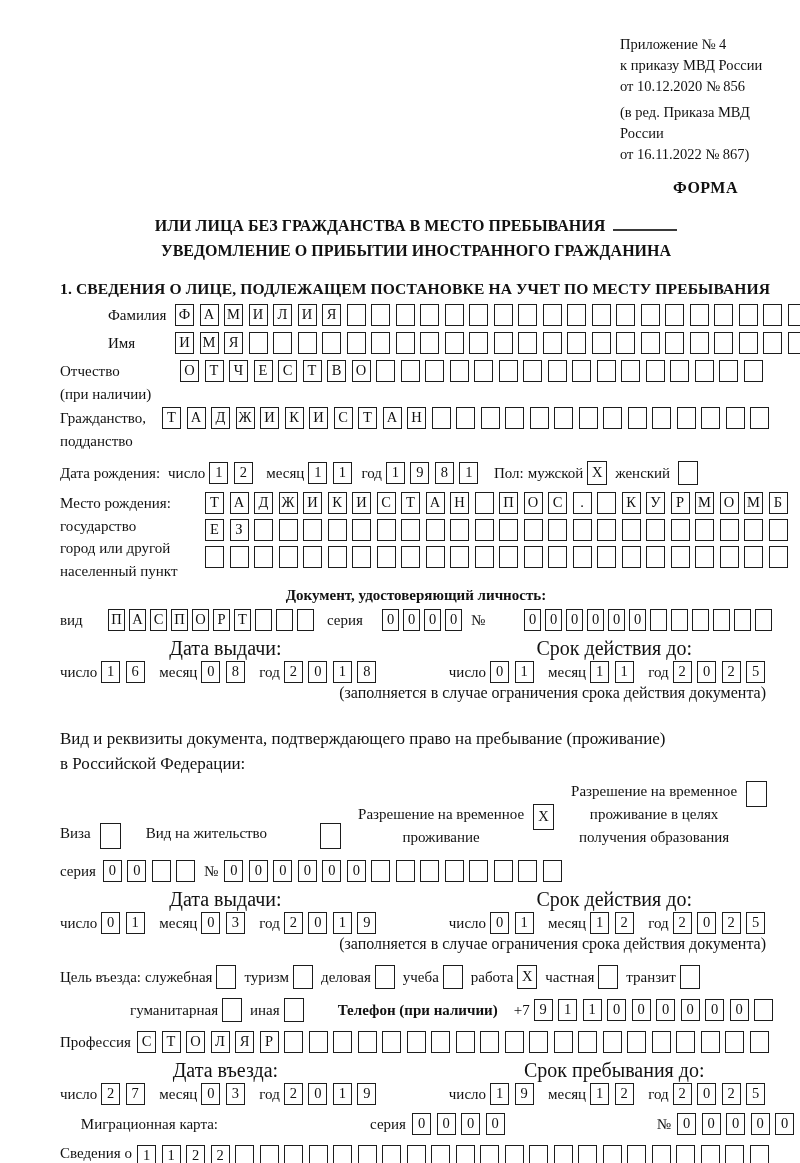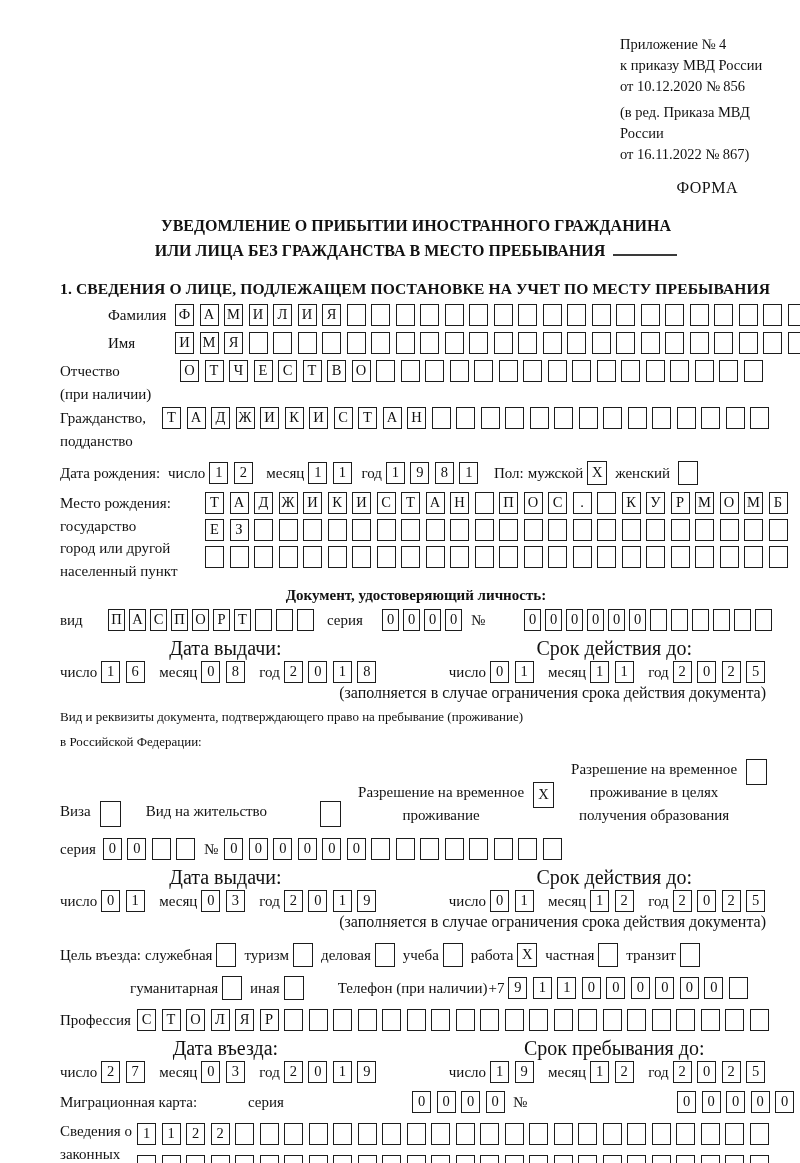--- a/index.html
+++ b/index.html
@@ -3,21 +3,21 @@
 <meta charset="utf-8">
 <style>
   html,body{margin:0;padding:0;background:#fff;}
   body{width:800px;height:1163px;overflow:hidden;color:#111;
        font-family:"Liberation Serif","DejaVu Serif",serif;font-size:15px;}
   .page{box-sizing:border-box;width:800px;height:1163px;padding:34px 28px 0 60px;}
 
   
   .hdr{margin-left:560px;line-height:21px;font-size:14.5px;}
   .hdr .sub{margin-top:5px;}
-  .forma{margin-top:14px;text-align:right;padding-right:34px;font-weight:normal;font-size:16px;letter-spacing:.5px;}
+  .forma{margin-top:14px;text-align:right;padding-right:34px;font-weight:bold;font-size:16px;letter-spacing:.5px;}
 
   
   .title{margin-top:16px;text-align:center;font-weight:bold;font-size:16px;line-height:25px;}
   .t-underline{display:inline-block;width:64px;border-bottom:2.2px solid #3a3a3a;height:14px;margin-left:8px;}
   .sect{margin-top:17px;font-weight:bold;font-size:15.6px;letter-spacing:.1px;}
 
   
   .frow{display:flex;align-items:flex-start;margin-top:6px;}
   .lblcell{flex:none;line-height:22px;}
   .boxes{display:inline-flex;flex-wrap:nowrap;}
@@ -43,36 +43,36 @@
   
   .dpair{display:flex;margin-top:7px;}
   .dcol{display:flex;flex-direction:column;align-items:center;}
   .dcol.right{margin-left:58px;}
   .dhead{font-size:20px;line-height:21px;}
   .dgroup{display:flex;align-items:center;margin-top:2px;}
   .dgroup .dl{margin-right:4px;}
   .dgroup .boxes{margin-right:9px;}
   .dnote{margin-top:1px;text-align:right;font-size:16px;padding-right:6px;}
 
-  .intro{margin-top:2px;line-height:25px;font-size:13px;}
+  .intro{margin-top:24px;line-height:25px;font-size:17px;}
 
   
   .opts{display:flex;align-items:flex-end;margin-top:4px;}
   .opt{display:flex;align-items:flex-start;margin-right:17px;}
   .opt:last-child{margin-right:0;}
   .optlines{text-align:center;line-height:23px;margin-right:9px;}
   .opt .chkbig{margin-top:1px;}
 
   .purp{display:flex;align-items:center;margin-top:12px;}
   .purp > *{flex:none;}
   .purp .olabel{margin-right:4px;} .purp .chk{margin-right:8px;}
   .purp2{margin-top:9px;margin-left:70px;}
-  .phone-lbl{margin-left:26px;margin-right:1px;}
+  .phone-lbl{margin-left:26px;margin-right:16px;font-weight:bold;}
   .mig{margin-top:8px;}
-  .mig .lblcell{width:158px;}
+  .mig .lblcell{width:158px;text-align:right;}
   .mig .slabel{margin:0 6px 0 30px;} .mig .nlabel{margin:0 6px 0 3px;}
   .ser2{margin-top:11px;}
   .ser2 .slabel{margin-right:7px;} .ser2 .nlabel{margin:0 6px 0 3px;}
   .kind{margin-top:5px;}
   .kind .lblcell{width:48px;}
   .kind .slabel{margin:0 7px 0 9px;} .kind .nlabel{margin:0 5px 0 5px;}
 </style>
 </head>
 <body>
 
@@ -81,22 +81,22 @@
   <div class="hdr">
     <div>Приложение № 4</div>
     <div>к приказу МВД России</div>
     <div>от 10.12.2020 № 856</div>
     <div class="sub">(в ред. Приказа МВД России</div>
     <div>от 16.11.2022 № 867)</div>
   </div>
   <div class="forma">ФОРМА</div>
 
   <div class="title">
+    <div><span>ИЛИ ЛИЦА БЕЗ ГРАЖДАНСТВА В МЕСТО ПРЕБЫВАНИЯ</span><span class="t-underline"></span></div>
     <div>УВЕДОМЛЕНИЕ О ПРИБЫТИИ ИНОСТРАННОГО ГРАЖДАНИНА</div>
-    <div><span>ИЛИ ЛИЦА БЕЗ ГРАЖДАНСТВА В МЕСТО ПРЕБЫВАНИЯ</span><span class="t-underline"></span></div>
   </div>
 
   <div class="sect">1. СВЕДЕНИЯ О ЛИЦЕ, ПОДЛЕЖАЩЕМ ПОСТАНОВКЕ НА УЧЕТ ПО МЕСТУ ПРЕБЫВАНИЯ</div>
 
   <div class="frow">
     <div class="lblcell w67">Фамилия</div>
     <div class="boxes">
         <span class="cell">Ф</span>
         <span class="cell">А</span>
         <span class="cell">М</span>

